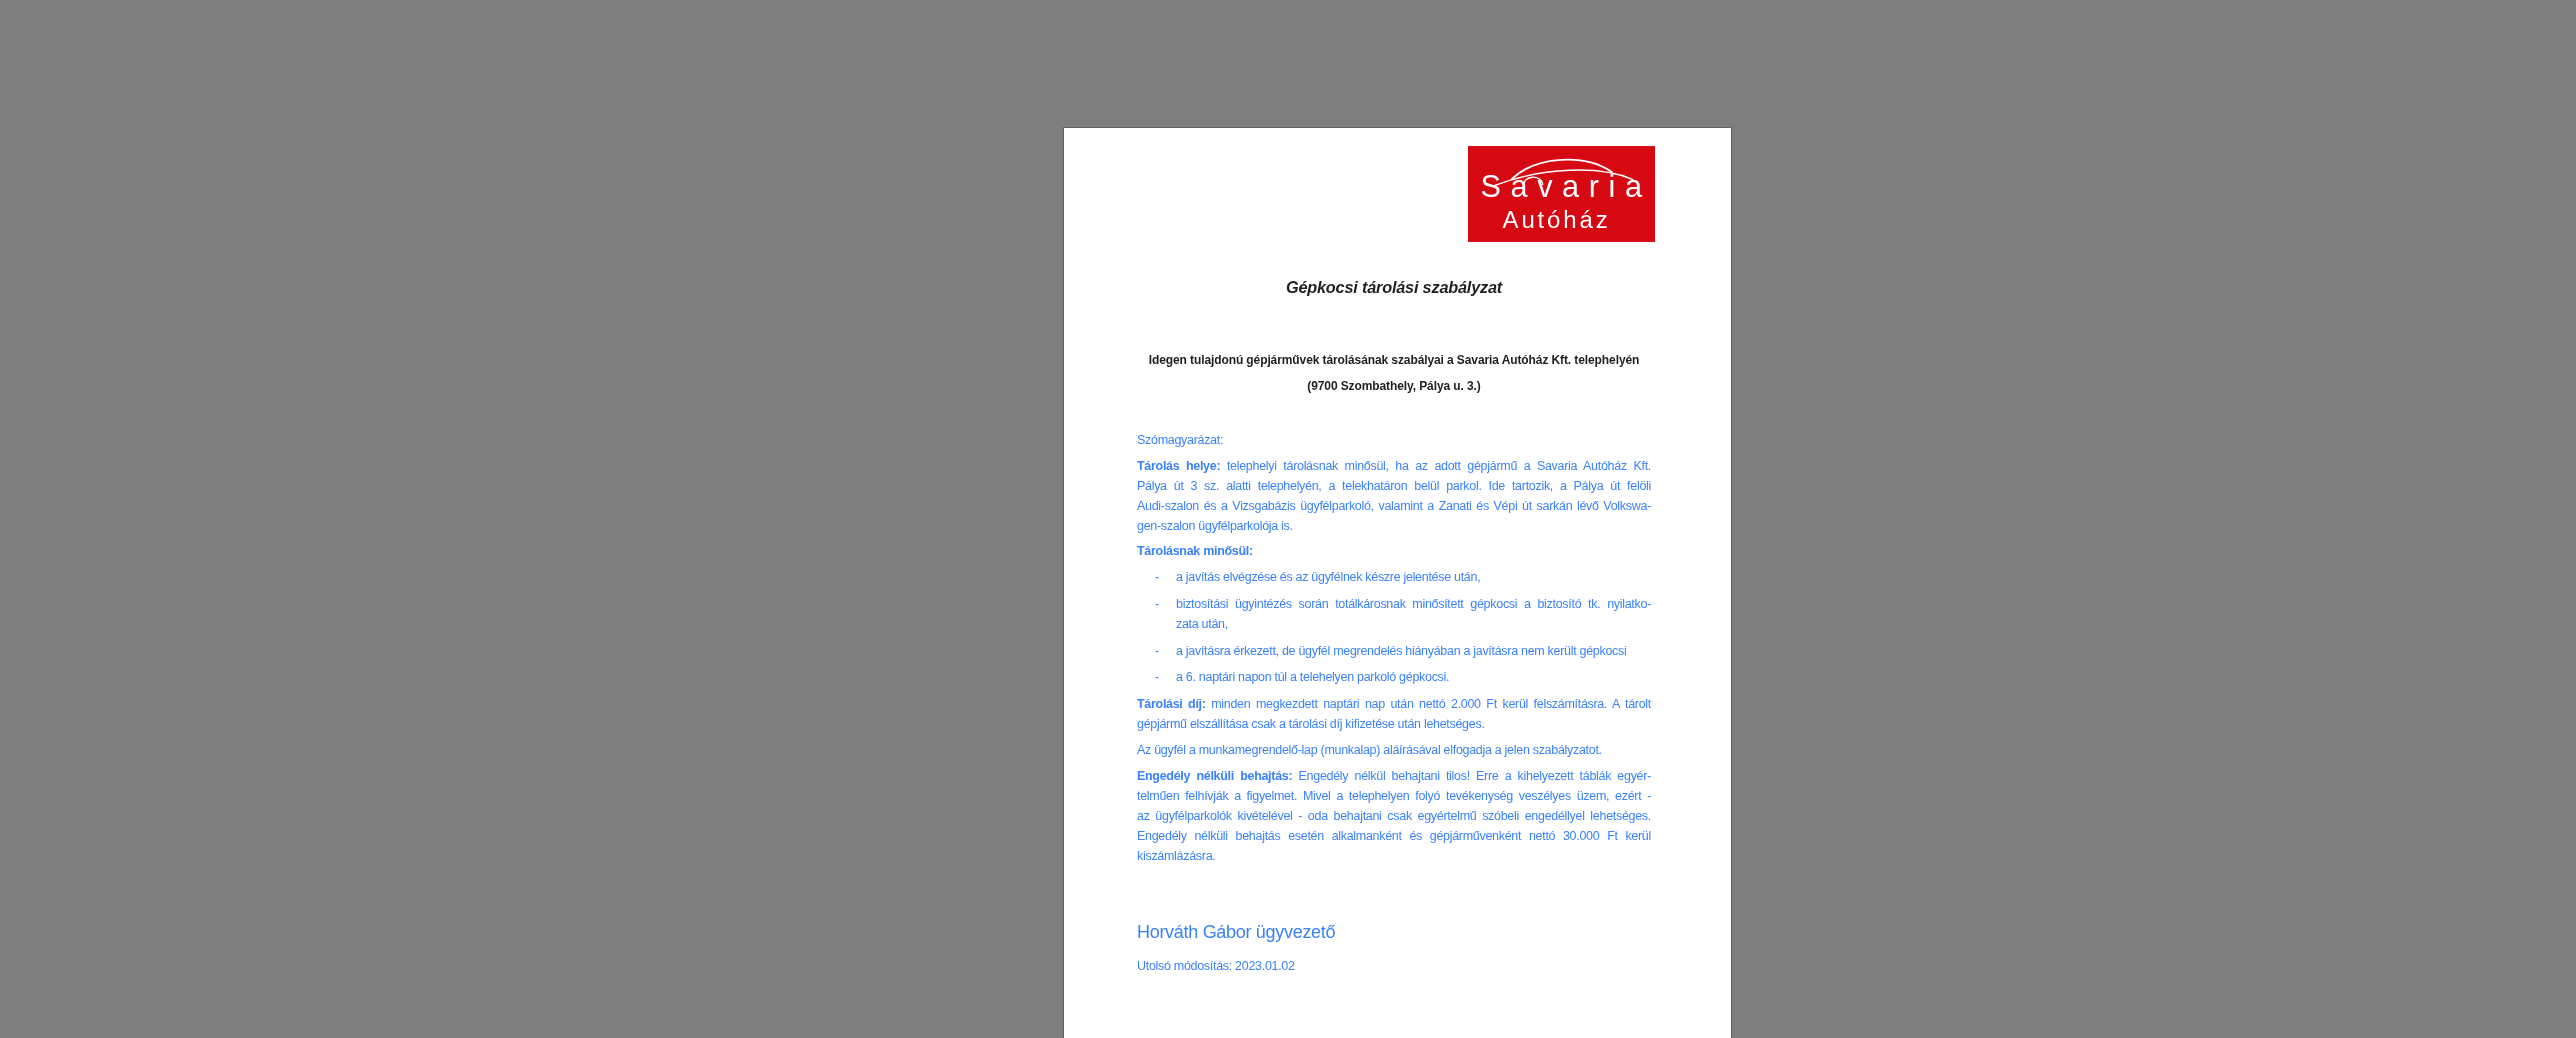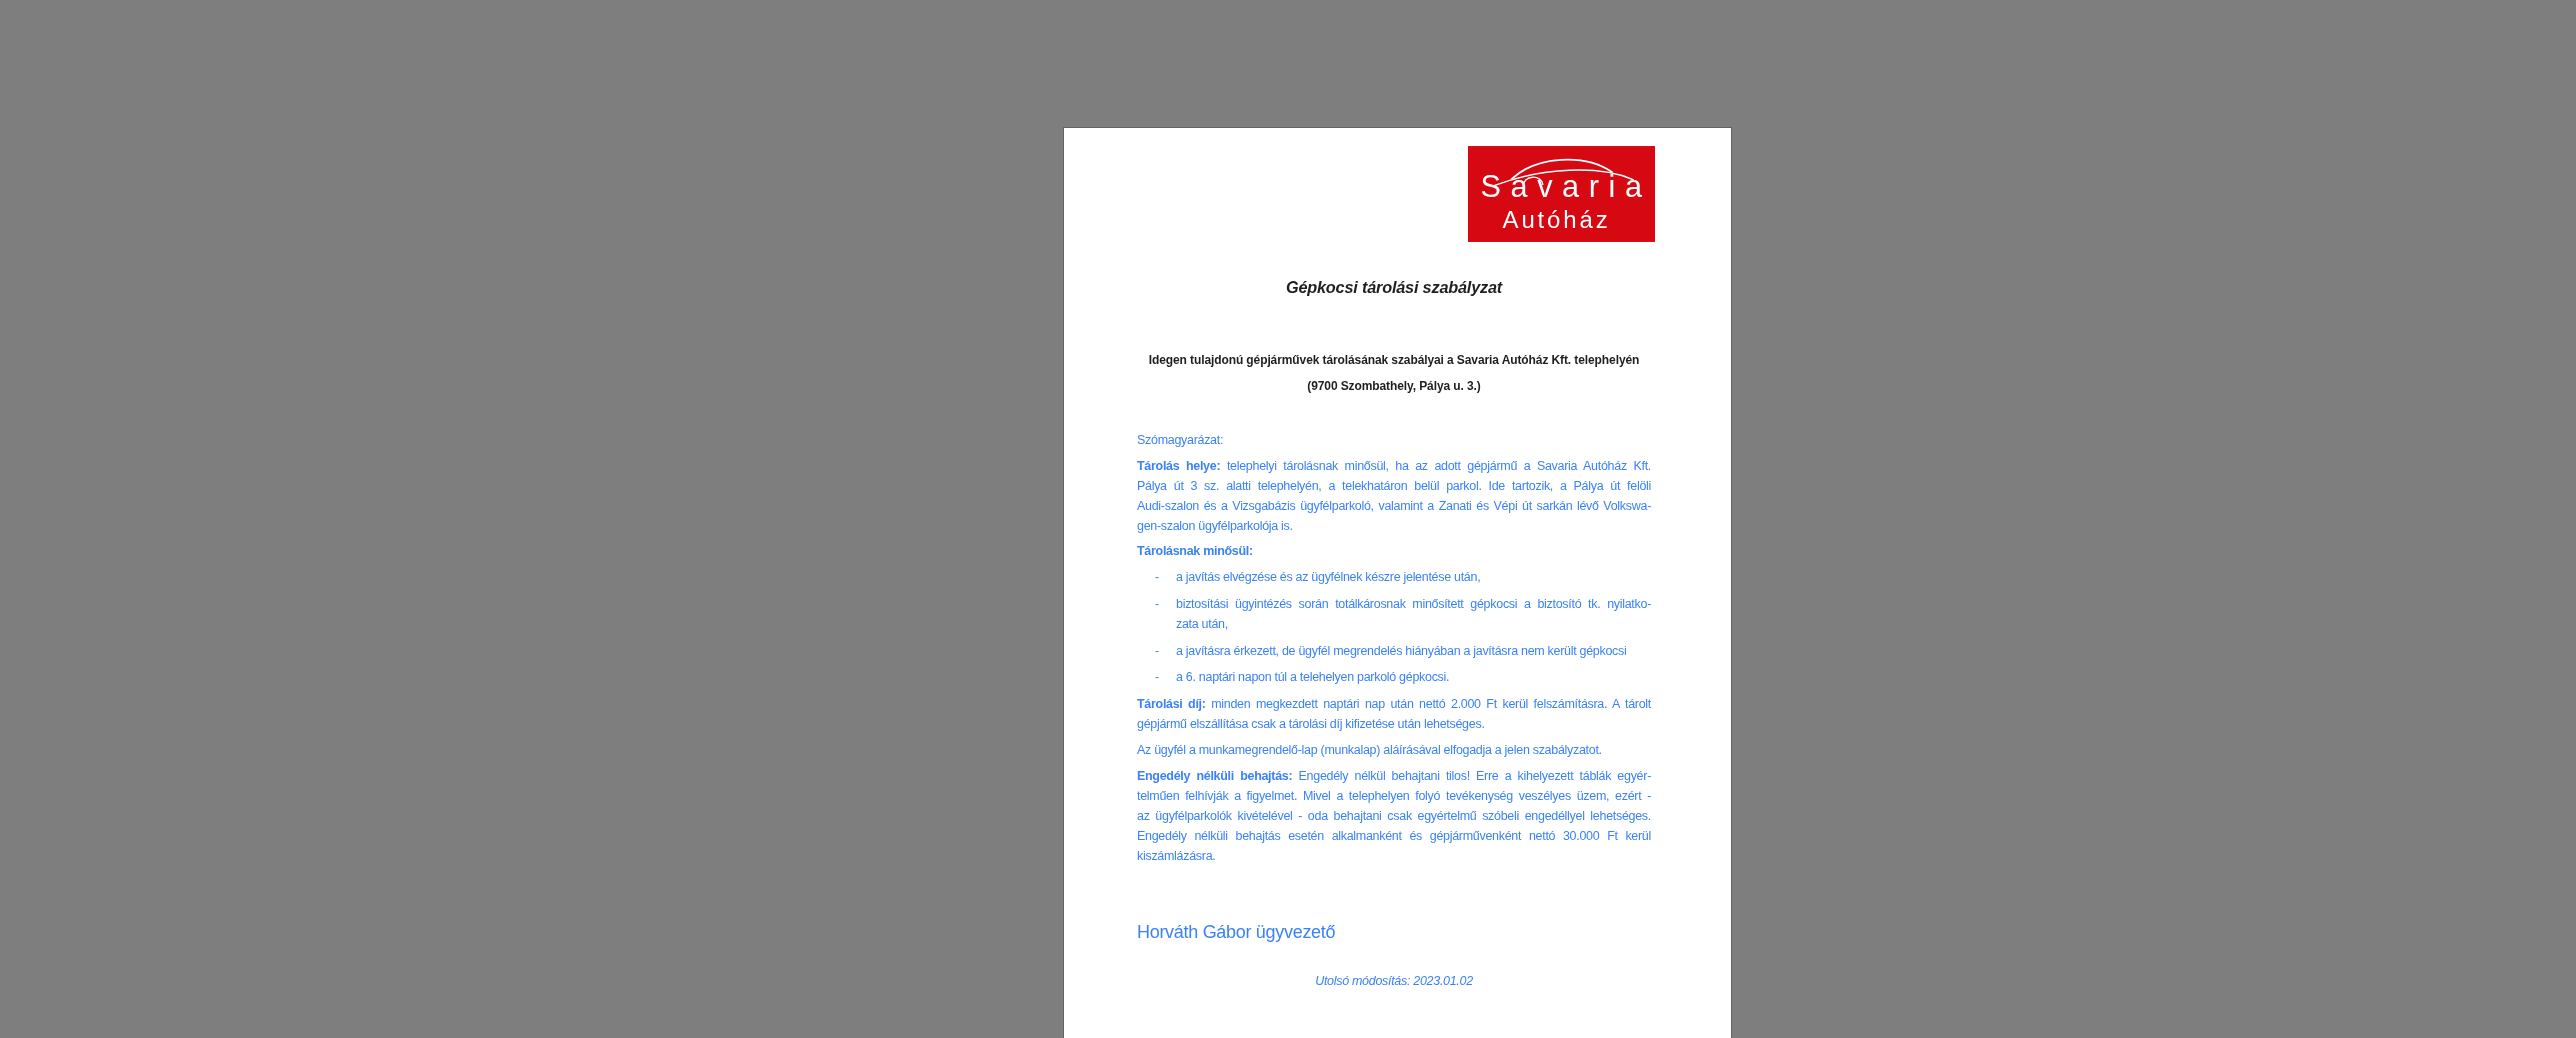--- a/index.html
+++ b/index.html
@@ -30,21 +30,21 @@
     font-size: 12.5px; line-height: 20px; letter-spacing: -0.3px; color: #3b82f6;
   }
   .para { margin: 0 0 5.8px 0; }
   .docbody .para:first-child { margin-top: 1.9px; }
   .para.bullet { position: relative; padding-left: 39px; margin-bottom: 6.7px; }
   .dash { position: absolute; left: 18px; top: 0; }
   .line { white-space: nowrap; }
   .jl { text-align: justify; text-align-last: justify; }
   .line b { font-weight: bold; }
   .sig { margin-top: 56px; white-space: nowrap; font-size: 18px; }
-  .footer { margin-top: 29px; text-align: center; font-size: 12.5px; font-style: italic; }
+  .footer { margin-top: 14px; text-align: left; font-size: 12.5px; }
 </style>
 </head>
 <body>
 
 <div class="canvas">
   <div class="page">
 
     <div class="logo">
       <svg viewBox="0 0 195 100" xmlns="http://www.w3.org/2000/svg">
         <rect x="0" y="0" width="195" height="100" fill="#d60812"></rect>

